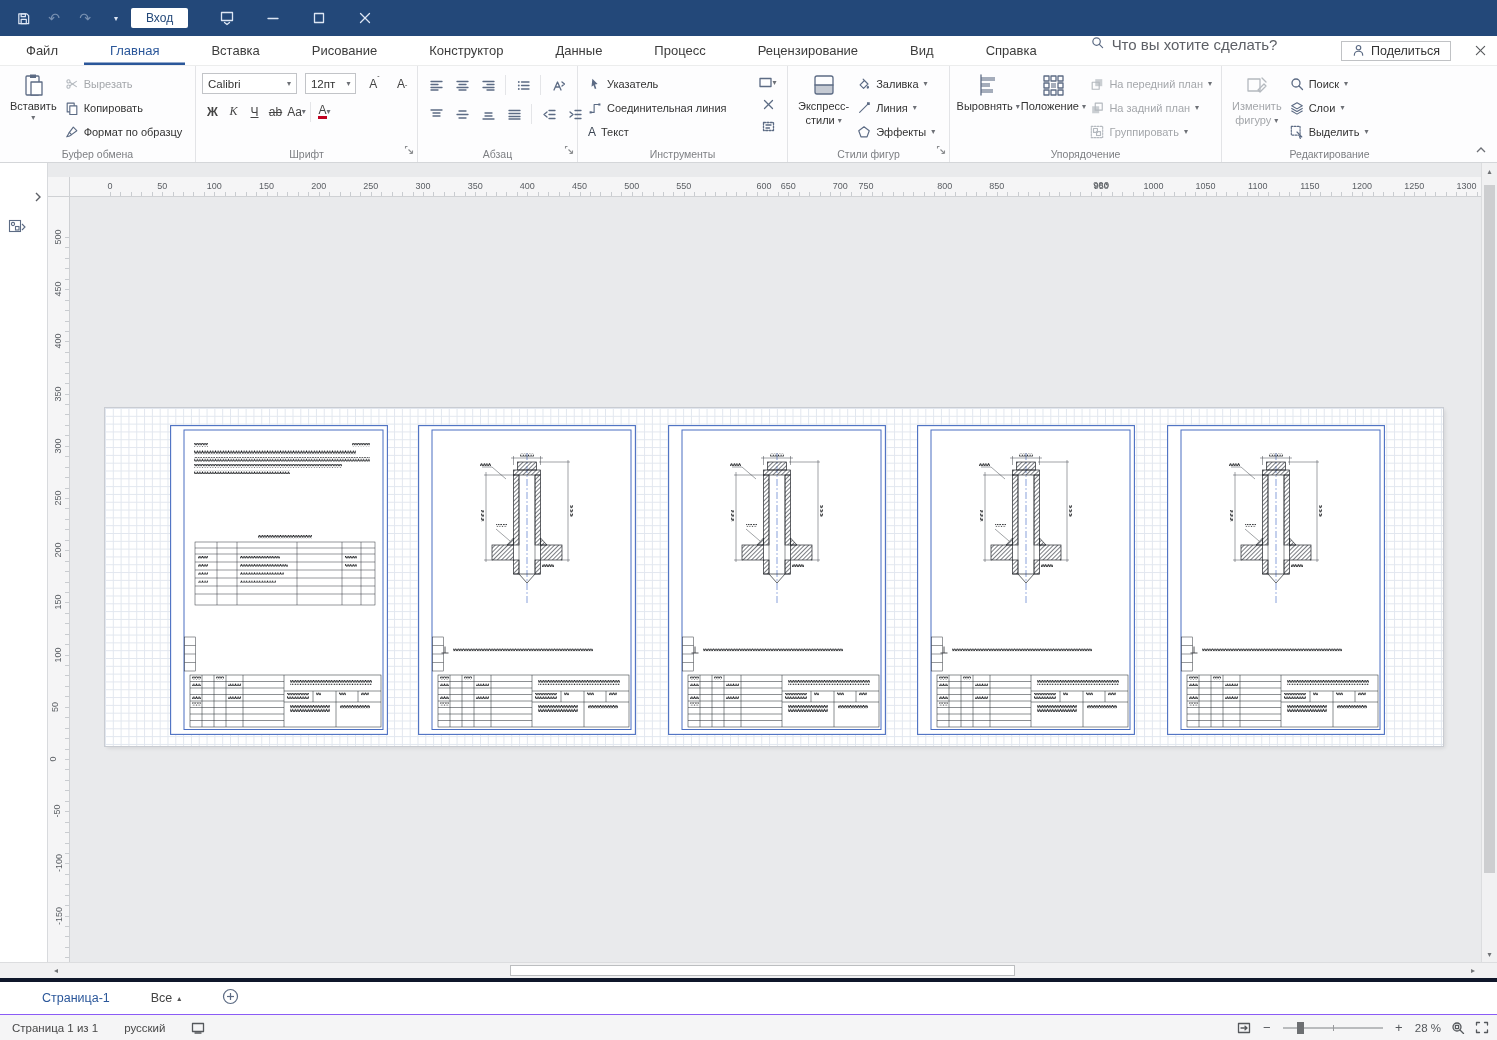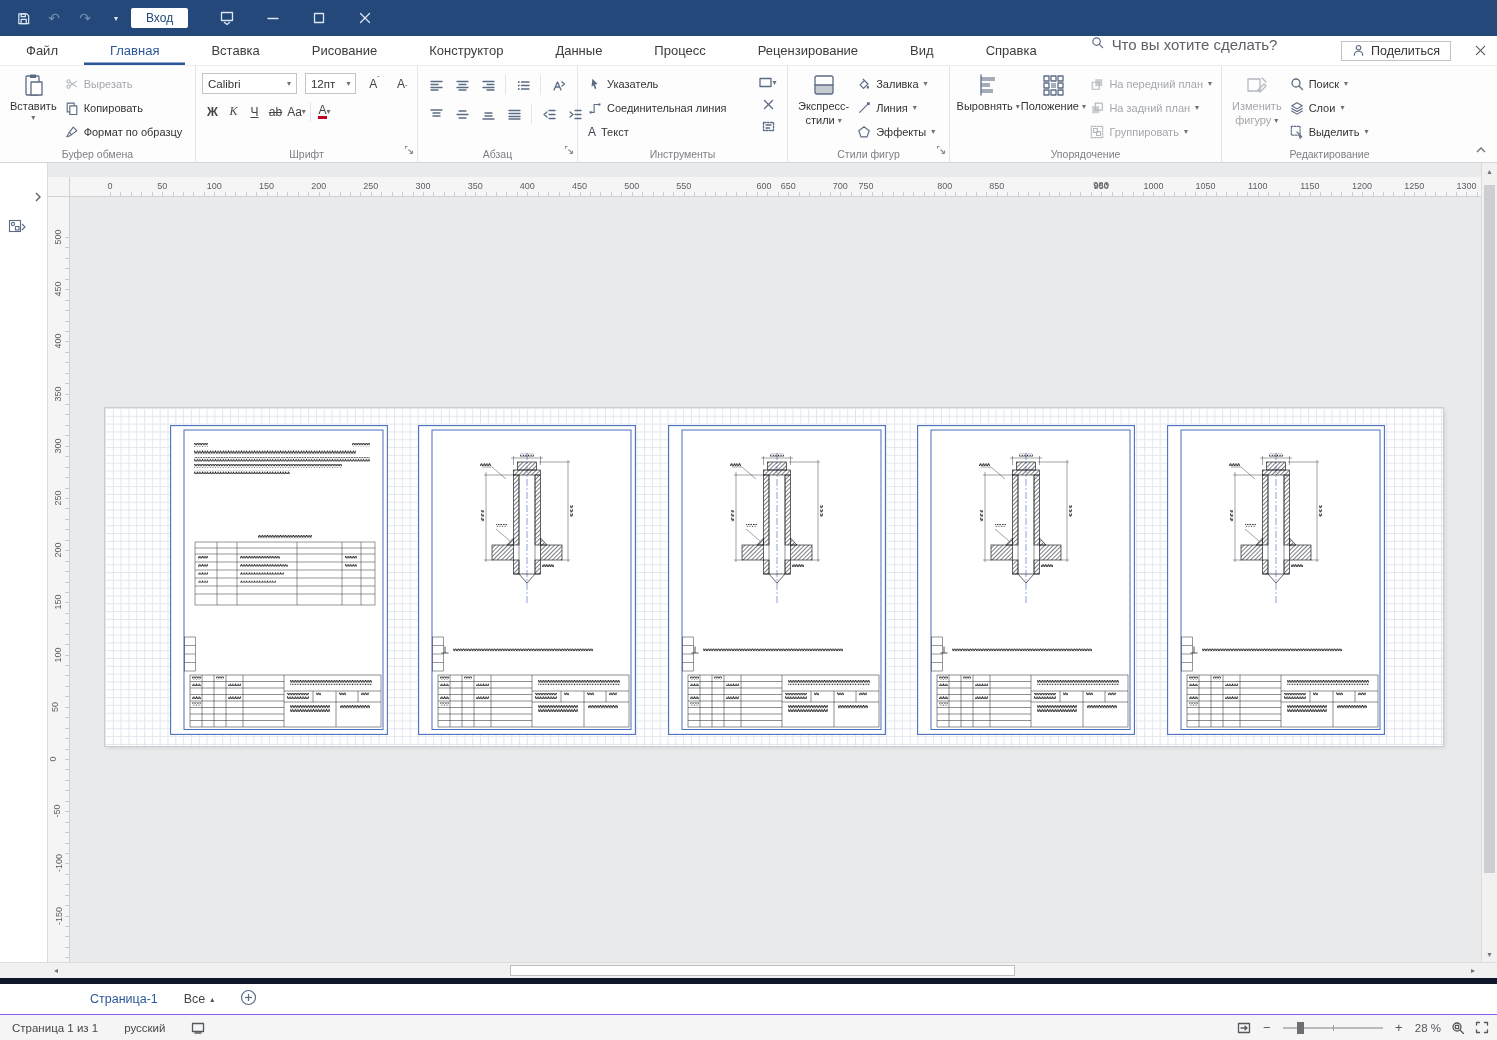--- a/index.html
+++ b/index.html
@@ -73,21 +73,21 @@
   
   .vscroll{position:absolute;right:0;top:163px;width:16px;height:799px;background:#f1f1f2;border-left:1px solid #dcdddf;display:flex;flex-direction:column;align-items:center;justify-content:space-between;font-size:8px;color:#707275}
   .vthumb{position:absolute;left:2px;right:2px;top:22px;height:688px;background:#cdced0}
   .sarrow{height:16px;display:flex;align-items:center;justify-content:center;width:100%}
   .hscrollrow{position:absolute;top:962px;left:0;right:0;height:16px;background:#f1f1f2;border-top:1px solid #dcdddf;display:flex;align-items:center}
   .hscroll{position:absolute;left:48px;right:16px;top:0;bottom:0}
   .hthumb{position:absolute;left:462px;width:505px;top:2px;bottom:2px;background:#fff;border:1px solid #bcbec0}
   .harrow{position:absolute;top:0;bottom:0;width:16px;display:flex;align-items:center;justify-content:center;font-size:8px;color:#707275}
 
   
-  .pagetabs{position:absolute;top:978px;left:0;right:0;height:36px;background:#fff;border-top:6px solid #0f172a;display:flex;align-items:center;padding-left:90px;gap:26px}
+  .pagetabs{position:absolute;top:978px;left:0;right:0;height:36px;background:#fff;border-top:4px solid #0f172a;display:flex;align-items:center;padding-left:42px;gap:41px}
   .ptab{font-size:12.5px;color:#2b579a}
   .alltab{font-size:12.5px;color:#444;display:flex;align-items:center;gap:5px}
   .addpage{color:#5c6b84}
 
   
   .statusbar{position:absolute;top:1014px;left:0;right:0;height:26px;background:#f5f5f6;border-top:1px solid #8b5cf6;display:flex;align-items:center;font-size:11.5px;color:#484848;padding:0 8px}
   .sb-left{display:flex;align-items:center;gap:26px;padding-left:4px}
   .sb-right{margin-left:auto;display:flex;align-items:center;gap:10px;color:#55585c}
   .zoomslider{position:relative;width:100px;height:14px}
   .zoomslider .track{position:absolute;left:0;right:0;top:6px;height:2px;background:#b9bbbd}

